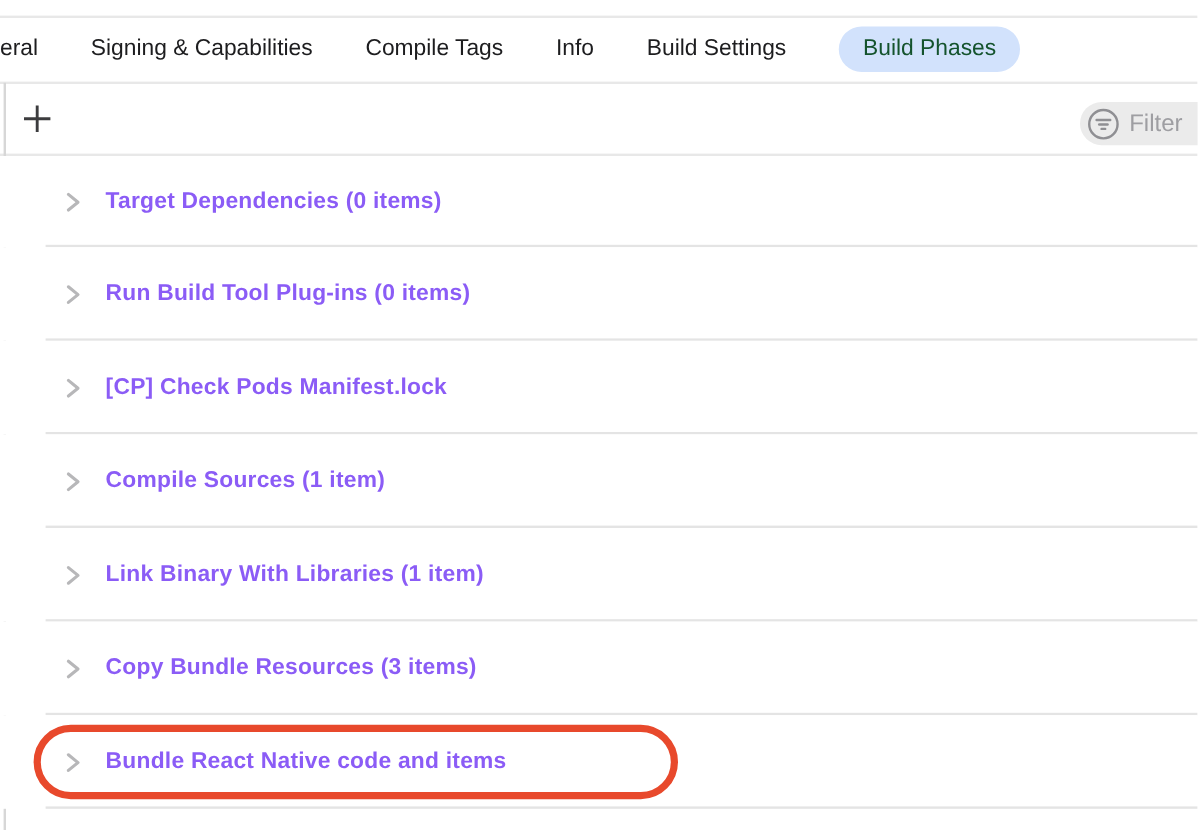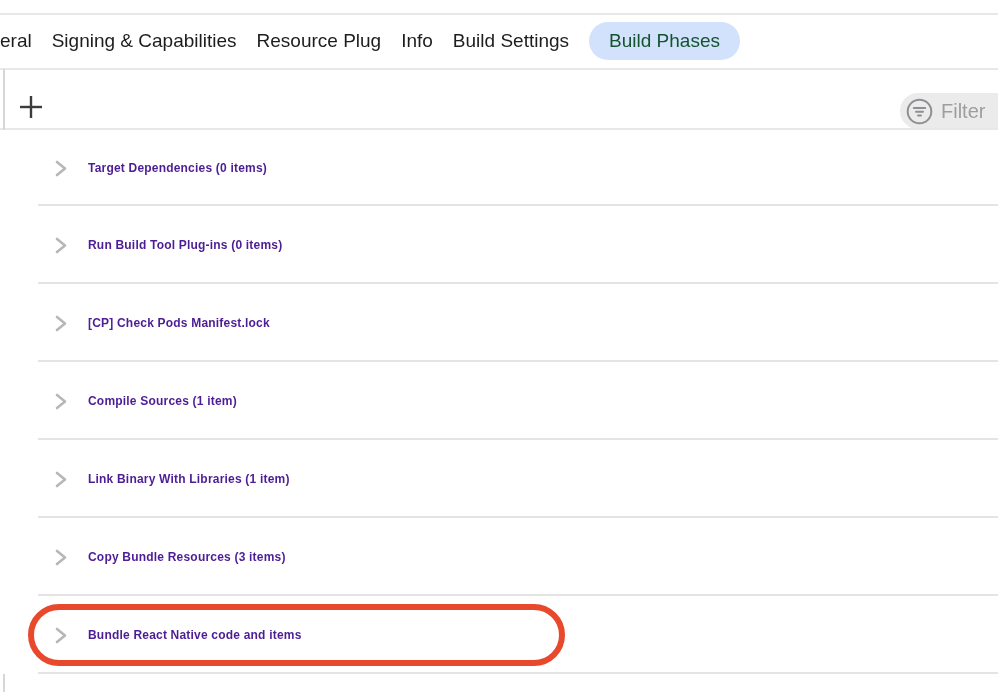--- a/index.html
+++ b/index.html
@@ -12,33 +12,33 @@
     color:#1d1d1f;
   }
   .hline { position:absolute; left:0; right:0; height:2px; background:#e8e8e8; }
   #line-top { top:13px; }
   #line-tabs-bottom { top:68px; }
   #line-toolbar-bottom { top:128px; }
 
   
   .tabbar {
     position:absolute; top:15px; left:0; right:0; height:52px;
-    display:flex; align-items:center; gap:20px;
+    display:flex; align-items:center; gap:44px;
     background:#ffffff; white-space:nowrap;
   }
   .tab {
     font-size:19px; color:#1d1d1f; cursor:default;
     padding:8px 0; border-radius:20px;
   }
   .tab.selected {
     background:#d2e2fc; color:#14532d; padding:8px 20px;
   }
 
   
-  .toolbar { position:absolute; top:70px; left:0; right:0; height:58px; background:#fff;margin-top:8px; }
+  .toolbar { position:absolute; top:70px; left:0; right:0; height:58px; background:#fff; }
   .add-btn {
     position:absolute; left:18px; top:16px; width:26px; height:26px;
     display:flex; align-items:center; justify-content:center;
   }
   .filter-field {
     position:absolute; left:900px; top:15px; width:140px; height:36px;
     background:#ebebeb; border-radius:18px;
     display:flex; align-items:center; gap:8px; padding-left:6px;
   }
   .filter-field input {
@@ -57,38 +57,38 @@
     position:relative; height:78px;
     display:flex; align-items:center; padding-left:55px;
     background:#ffffff;
   }
   .row:first-child { height:76px; }
   .row::after {
     content:""; position:absolute; bottom:0; left:38px; right:0;
     height:2px; background:#e4e4e4;
   }
   .chevron { width:12px; height:17px; margin-right:21px; flex:0 0 auto; display:block; }
-  .row-label { font-size:12px; font-weight:bold; color:#4c1d95; letter-spacing:.2px; }
+  .row-label { font-size:19px; font-weight:bold; color:#8b5cf6; letter-spacing:.2px; }
 
   
   .annotation {
     position:absolute; left:28px; top:604px; width:537px; height:62px;
     border:6px solid #e8492c; border-radius:31px;
     pointer-events:none; background:transparent;
   }
 </style>
 </head>
 <body>
 
 <div class="hline" id="line-top"></div>
 
 <div class="tabbar">
   <div class="tab">eral</div>
   <div class="tab">Signing &amp; Capabilities</div>
-  <div class="tab">Resource Plug</div>
+  <div class="tab">Compile Tags</div>
   <div class="tab">Info</div>
   <div class="tab">Build Settings</div>
   <div class="tab selected">Build Phases</div>
 </div>
 
 <div class="hline" id="line-tabs-bottom"></div>
 
 <div class="toolbar">
   <div class="add-btn">
     <svg width="24" height="24" viewBox="0 0 24 24">

